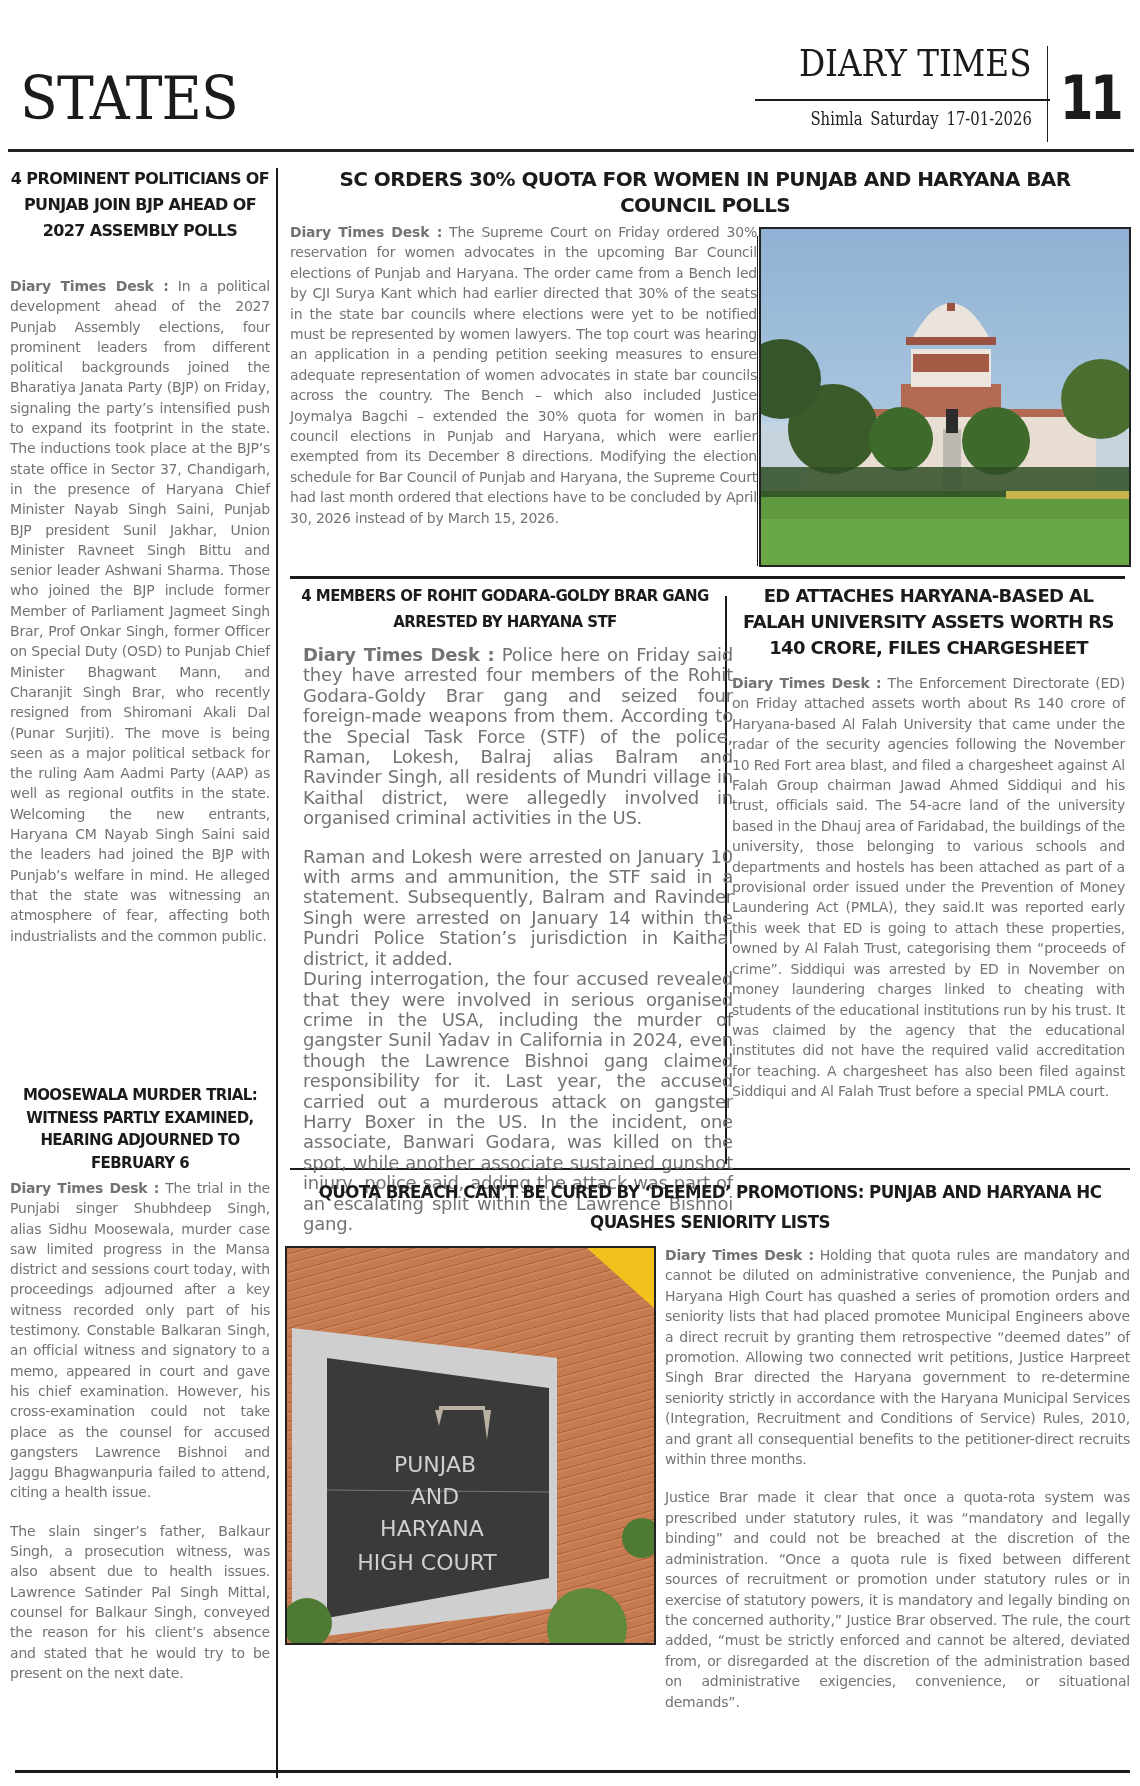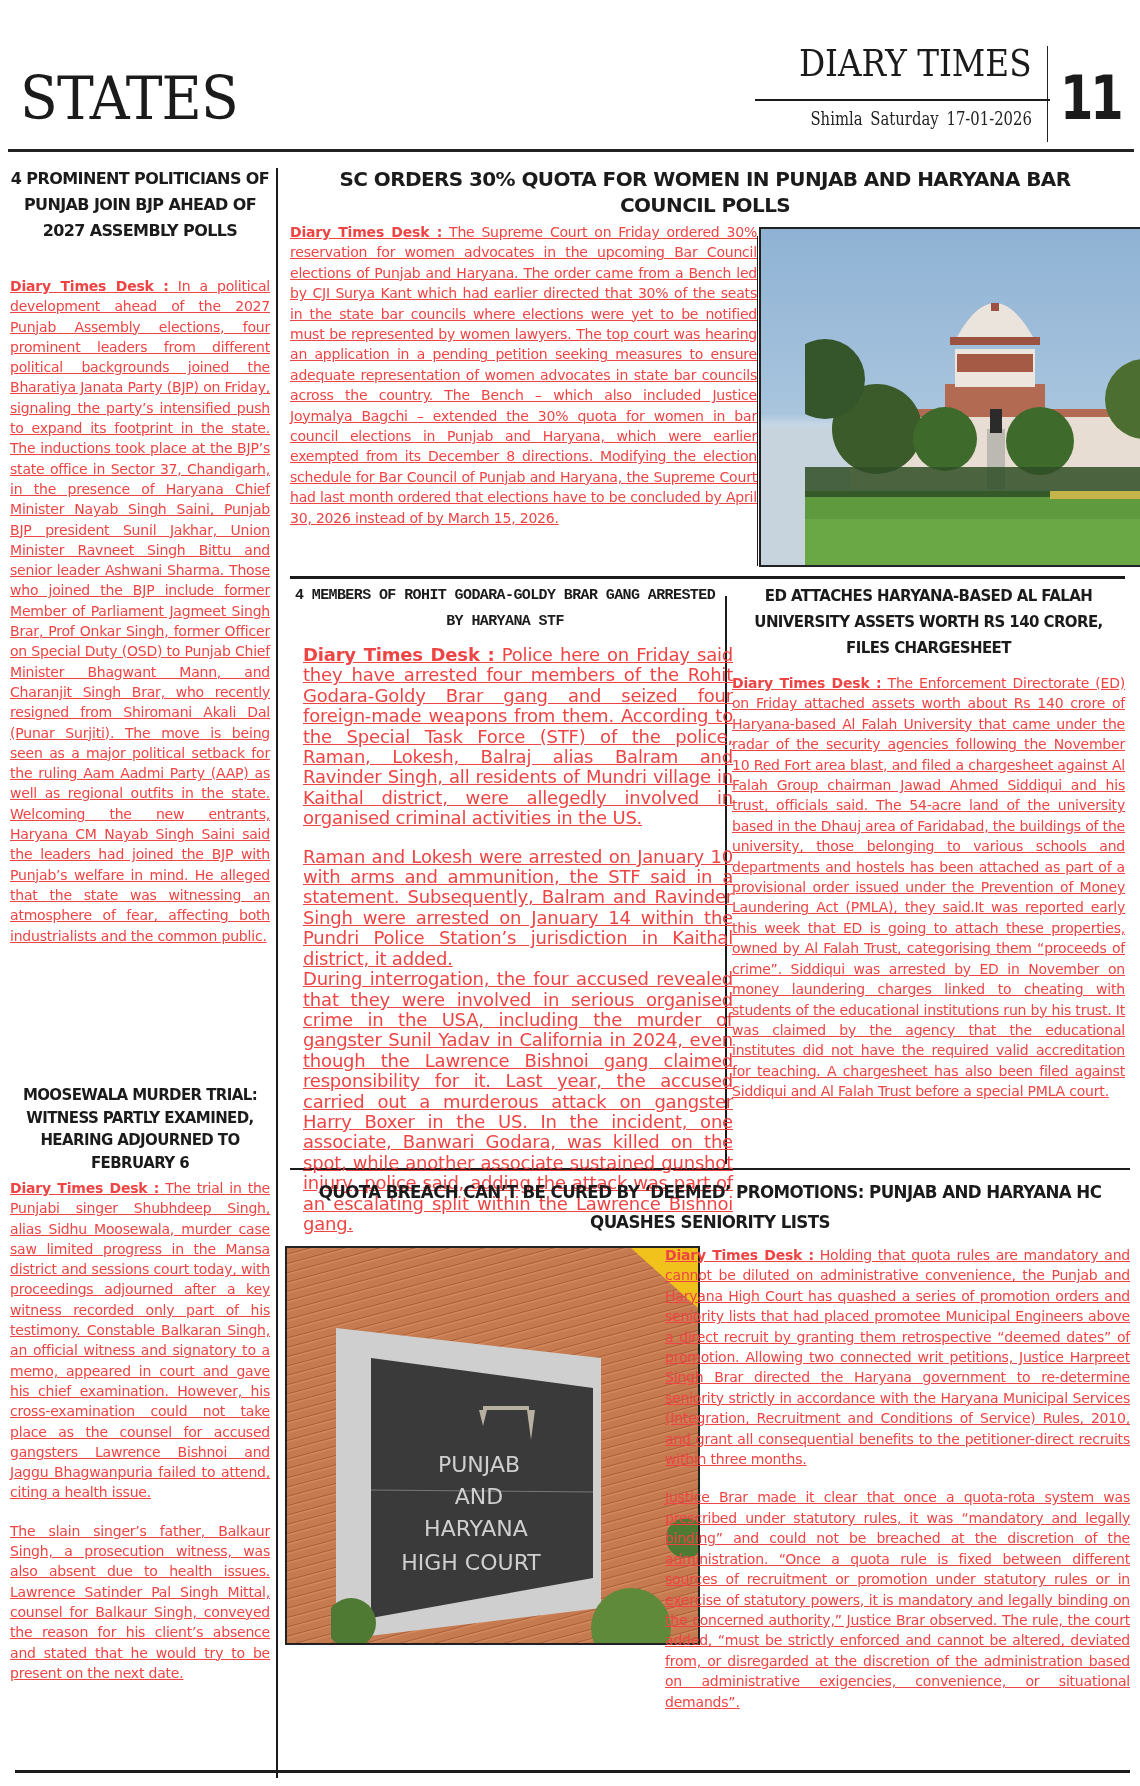--- a/index.html
+++ b/index.html
@@ -13,49 +13,49 @@
   .dateline { right: 108px; top: 109px; font-family: "DejaVu Serif", serif; font-size: 19px; line-height: 1; transform: scaleX(0.78); transform-origin: right; color: #222; white-space: nowrap; word-spacing: 4px; }
   .mast-divider { left: 1047px; top: 46px; width: 1px; height: 96px; background: #222; }
   .page-num { left: 1060px; top: 68px; font-family: "DejaVu Sans", sans-serif; font-weight: bold; font-size: 60px; line-height: 1; transform: scaleX(0.8); transform-origin: left; letter-spacing: -4px; color: #1b1b1b; }
   .top-rule { left: 8px; width: 1126px; top: 149px; height: 3px; background: #222; }
 
   .vrule { background: #1b1b1b; width: 2px; }
   .hrule { background: #1b1b1b; height: 3px; }
 
   
   .headline { font-family: "DejaVu Sans", sans-serif; font-weight: bold; text-align: center; color: #1b1b1b; letter-spacing: -0.6px; }
-  .body-text { font-family: "DejaVu Sans", sans-serif; text-align: justify; color: #ef4444; letter-spacing: -0.2px; text-decoration: underline; }
+  .body-text { font-family: "DejaVu Sans", sans-serif; text-align: justify; color: #737373; letter-spacing: -0.2px; }
   .body-text p { margin: 0; }
   .body-text p + p.gap { margin-top: 18px; }
   .lead { font-weight: bold; }
 
   
   .h1 { left: 10px; top: 166px; width: 260px; font-size: 16px; line-height: 26px; }
   .b1 { left: 10px; top: 276px; width: 260px; font-size: 14px; line-height: 20.3px; }
   .h2 { left: 10px; top: 1084px; width: 260px; font-size: 15px; line-height: 22.5px; }
   .b2 { left: 10px; top: 1178px; width: 260px; font-size: 14px; line-height: 20.3px; }
 
   
   .h3 { left: 290px; top: 166px; width: 830px; font-size: 20px; line-height: 26px; }
   .b3 { left: 290px; top: 222px; width: 467px; font-size: 14px; line-height: 20.4px; }
 
   
-  .h4 { left: 290px; top: 583px; width: 430px; font-size: 15px; line-height: 26px; font-family: Liberation Mono, monospace; }
+  .h4 { left: 290px; top: 583px; width: 430px; font-size: 15px; line-height: 26px; }
   .b4 { left: 303px; top: 645px; width: 430px; font-size: 18px; line-height: 20.4px; }
 
   
-  .h5 { left: 732px; top: 583px; width: 393px; font-size: 15px; line-height: 26px; }
+  .h5 { left: 732px; top: 583px; width: 393px; font-size: 18px; line-height: 26px; }
   .b5 { left: 732px; top: 673px; width: 393px; font-size: 14px; line-height: 20.4px; }
 
   
   .h6 { left: 300px; top: 1177px; width: 820px; font-size: 17px; line-height: 30px; transform: scaleX(0.98); }
   .b6 { left: 665px; top: 1245px; width: 465px; font-size: 14px; line-height: 20.4px; }
 
   
-  .photo { border: 2px solid #222; overflow: hidden; padding-left: 44px; }
+  .photo { border: 2px solid #222; overflow: hidden; }
   .sc-photo { left: 759px; top: 227px; width: 368px; height: 336px; background: linear-gradient(#8fb2d4 0%, #a9c5de 55%, #c4d6e4 58%, #c7d4de 60%); }
   .hc-photo { left: 285px; top: 1246px; width: 367px; height: 395px; background: repeating-linear-gradient(165deg, #c67a4f 0px, #c67a4f 5px, #a85e39 6px, #d48a5e 7px, #c67a4f 9px); }
 </style>
 </head>
 <body>
 
 <div class="abs section-title">STATES</div>
 <div class="abs paper-name">DIARY TIMES</div>
 <div class="abs paper-rule"></div>
 <div class="abs dateline">Shimla Saturday 17-01-2026</div>

